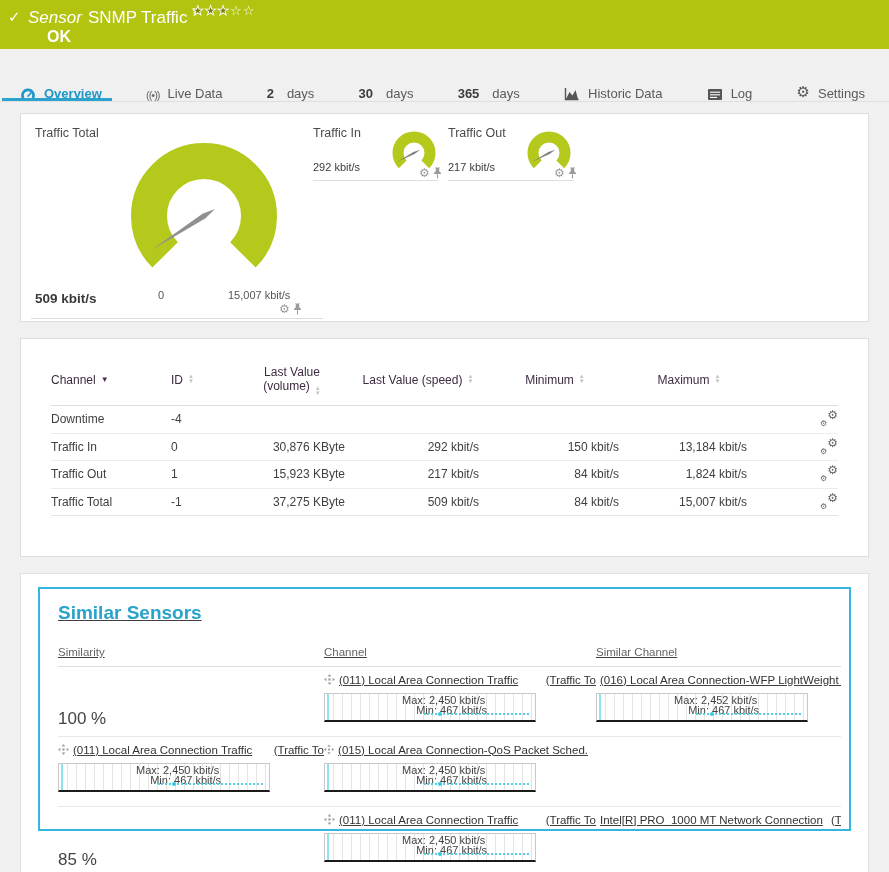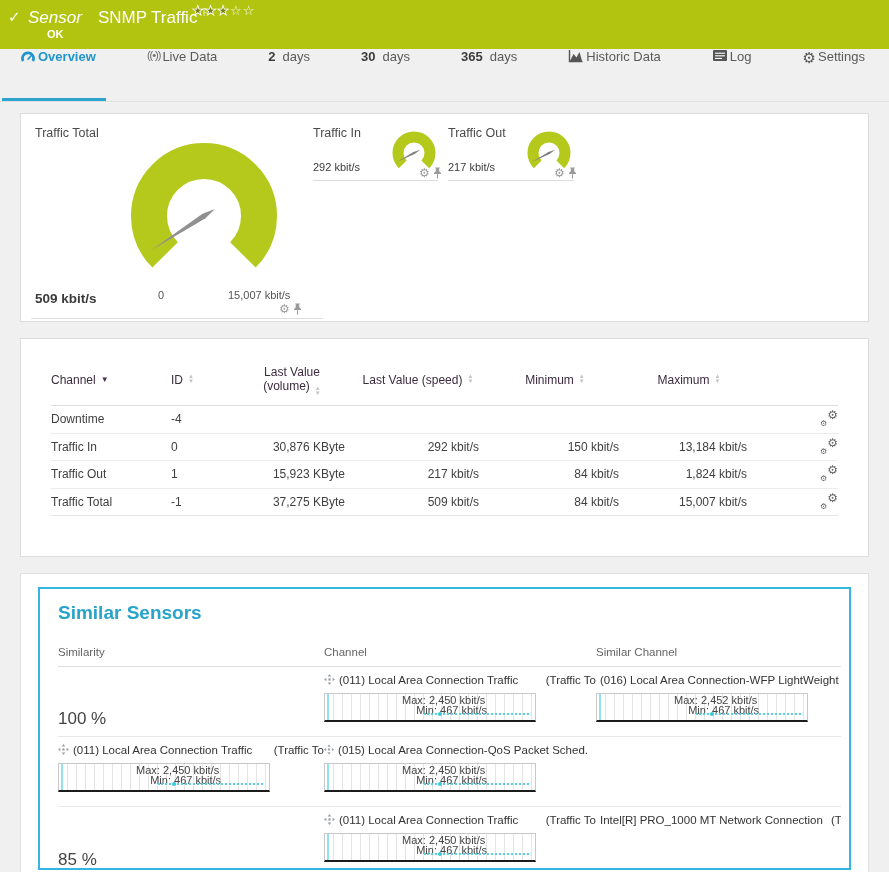--- a/index.html
+++ b/index.html
@@ -3,31 +3,31 @@
 <meta charset="utf-8">
 <style>
   * { margin:0; padding:0; box-sizing:border-box; }
   html,body { width:889px; height:872px; overflow:hidden; background:#f0f0f0;
     font-family:"Liberation Sans","DejaVu Sans",sans-serif; font-size:12px; color:#3f3f3f; }
 
   
   .topbar { height:49px; background:#b2c40f; position:relative; color:#fff; }
   .topbar .check { position:absolute; left:8px; top:8px; font-size:15px; font-weight:bold; }
   .topbar .titleline { position:absolute; left:28px; top:6px; font-size:17px; white-space:nowrap; }
-  .topbar .titleline .prefix { font-style:italic; margin-right:16px; }
+  .topbar .titleline .prefix { font-style:italic; margin-right:6px; }
   .topbar .flag { font-size:11px; vertical-align:super; margin-left:4px; }
   .stars { position:absolute; left:192px; top:3px; font-size:13px; letter-spacing:1px; }
   .star-filled { color:#76810d; -webkit-text-stroke:0.8px #ffffff; }
   .star-empty { color:#ffffff; }
-  .topbar .status { position:absolute; left:47px; top:28px; font-size:11px; font-weight:bold; }
+  .topbar .status { position:absolute; left:47px; top:28px; font-size:16px; font-weight:bold; }
 
   
   .tabs { height:53px; display:flex; align-items:stretch; justify-content:space-between;
     padding:0 24px 0 20px; border-bottom:1px solid #e0e0e0; background:#f0f0f0; }
-  .tab { display:flex; align-items:flex-start; gap:2px; color:#5a5a5a; font-size:13px;
+  .tab { display:flex; align-items:flex-end; gap:8px; color:#5a5a5a; font-size:13px;
     position:relative; cursor:pointer; white-space:nowrap; }
   .tab .num { font-weight:bold; color:#3c3c3c; margin-right:5px; }
   .tab.active { color:#2196c8; font-weight:bold; }
   .tab.active::after { content:""; position:absolute; left:-18px; right:-10px; bottom:0;
     height:3px; background:#2ba3cd; }
   .tab .ico { display:inline-flex; align-items:center; }
   .livedata-glyph { font-size:11px; color:#6a6a6a; letter-spacing:-1px; }
   .gear-glyph { font-size:15px; color:#555; }
 
   
@@ -56,21 +56,21 @@
   .sortdown { color:#4a3050; font-size:8px; margin-left:5px; margin-top:2px; }
   .ch-row { height:27.5px; border-bottom:1px solid #ececec; font-size:12px; color:#3f3f3f; }
   .ch-row:last-child { border-bottom:1px solid #e4e4e4; }
   .num-r { text-align:right; padding-right:6px; justify-self:stretch; }
   .rowicon { justify-self:end; position:relative; width:18px; height:16px; color:#666; }
   .rowicon .g1 { position:absolute; right:0; top:-3px; font-size:12px; }
   .rowicon .g2 { position:absolute; left:0; bottom:-1px; font-size:8px; }
 
   
   .panel.similar { margin-top:14px; height:302px; padding:13px 17px 0 17px; border-color:#e0e0e0; }
-  .similar-box { border:2px solid #35b6e0; height:283px; padding:13px 8px 0 12px; background:#fff; }
+  .similar-box { border:2px solid #35b6e0; height:244px; padding:13px 8px 0 12px; background:#fff;text-decoration:underline; }
   .sim-title { color:#2aa3cb; font-size:19px; margin-left:6px; }
   .sim-grid { display:grid; grid-template-columns:266px 272px 1fr; margin-left:6px; }
   .sim-head { color:#666; font-size:11.5px; margin-top:22px; padding-bottom:8px; border-bottom:1px solid #ddd; }
   .sim-row { height:70px; border-bottom:1px solid #e8e8e8; padding-top:5px; position:relative; }
   .sim-row.last { border-bottom:none; }
   .simpct { position:absolute; bottom:7px; left:0; font-size:17px; color:#444; }
   .chancell { overflow:hidden; }
   .nameline { display:flex; align-items:center; gap:4px; white-space:nowrap; overflow:hidden;
     font-size:11.5px; color:#333; height:15px; }
   .nameline .grow { flex:1; }

